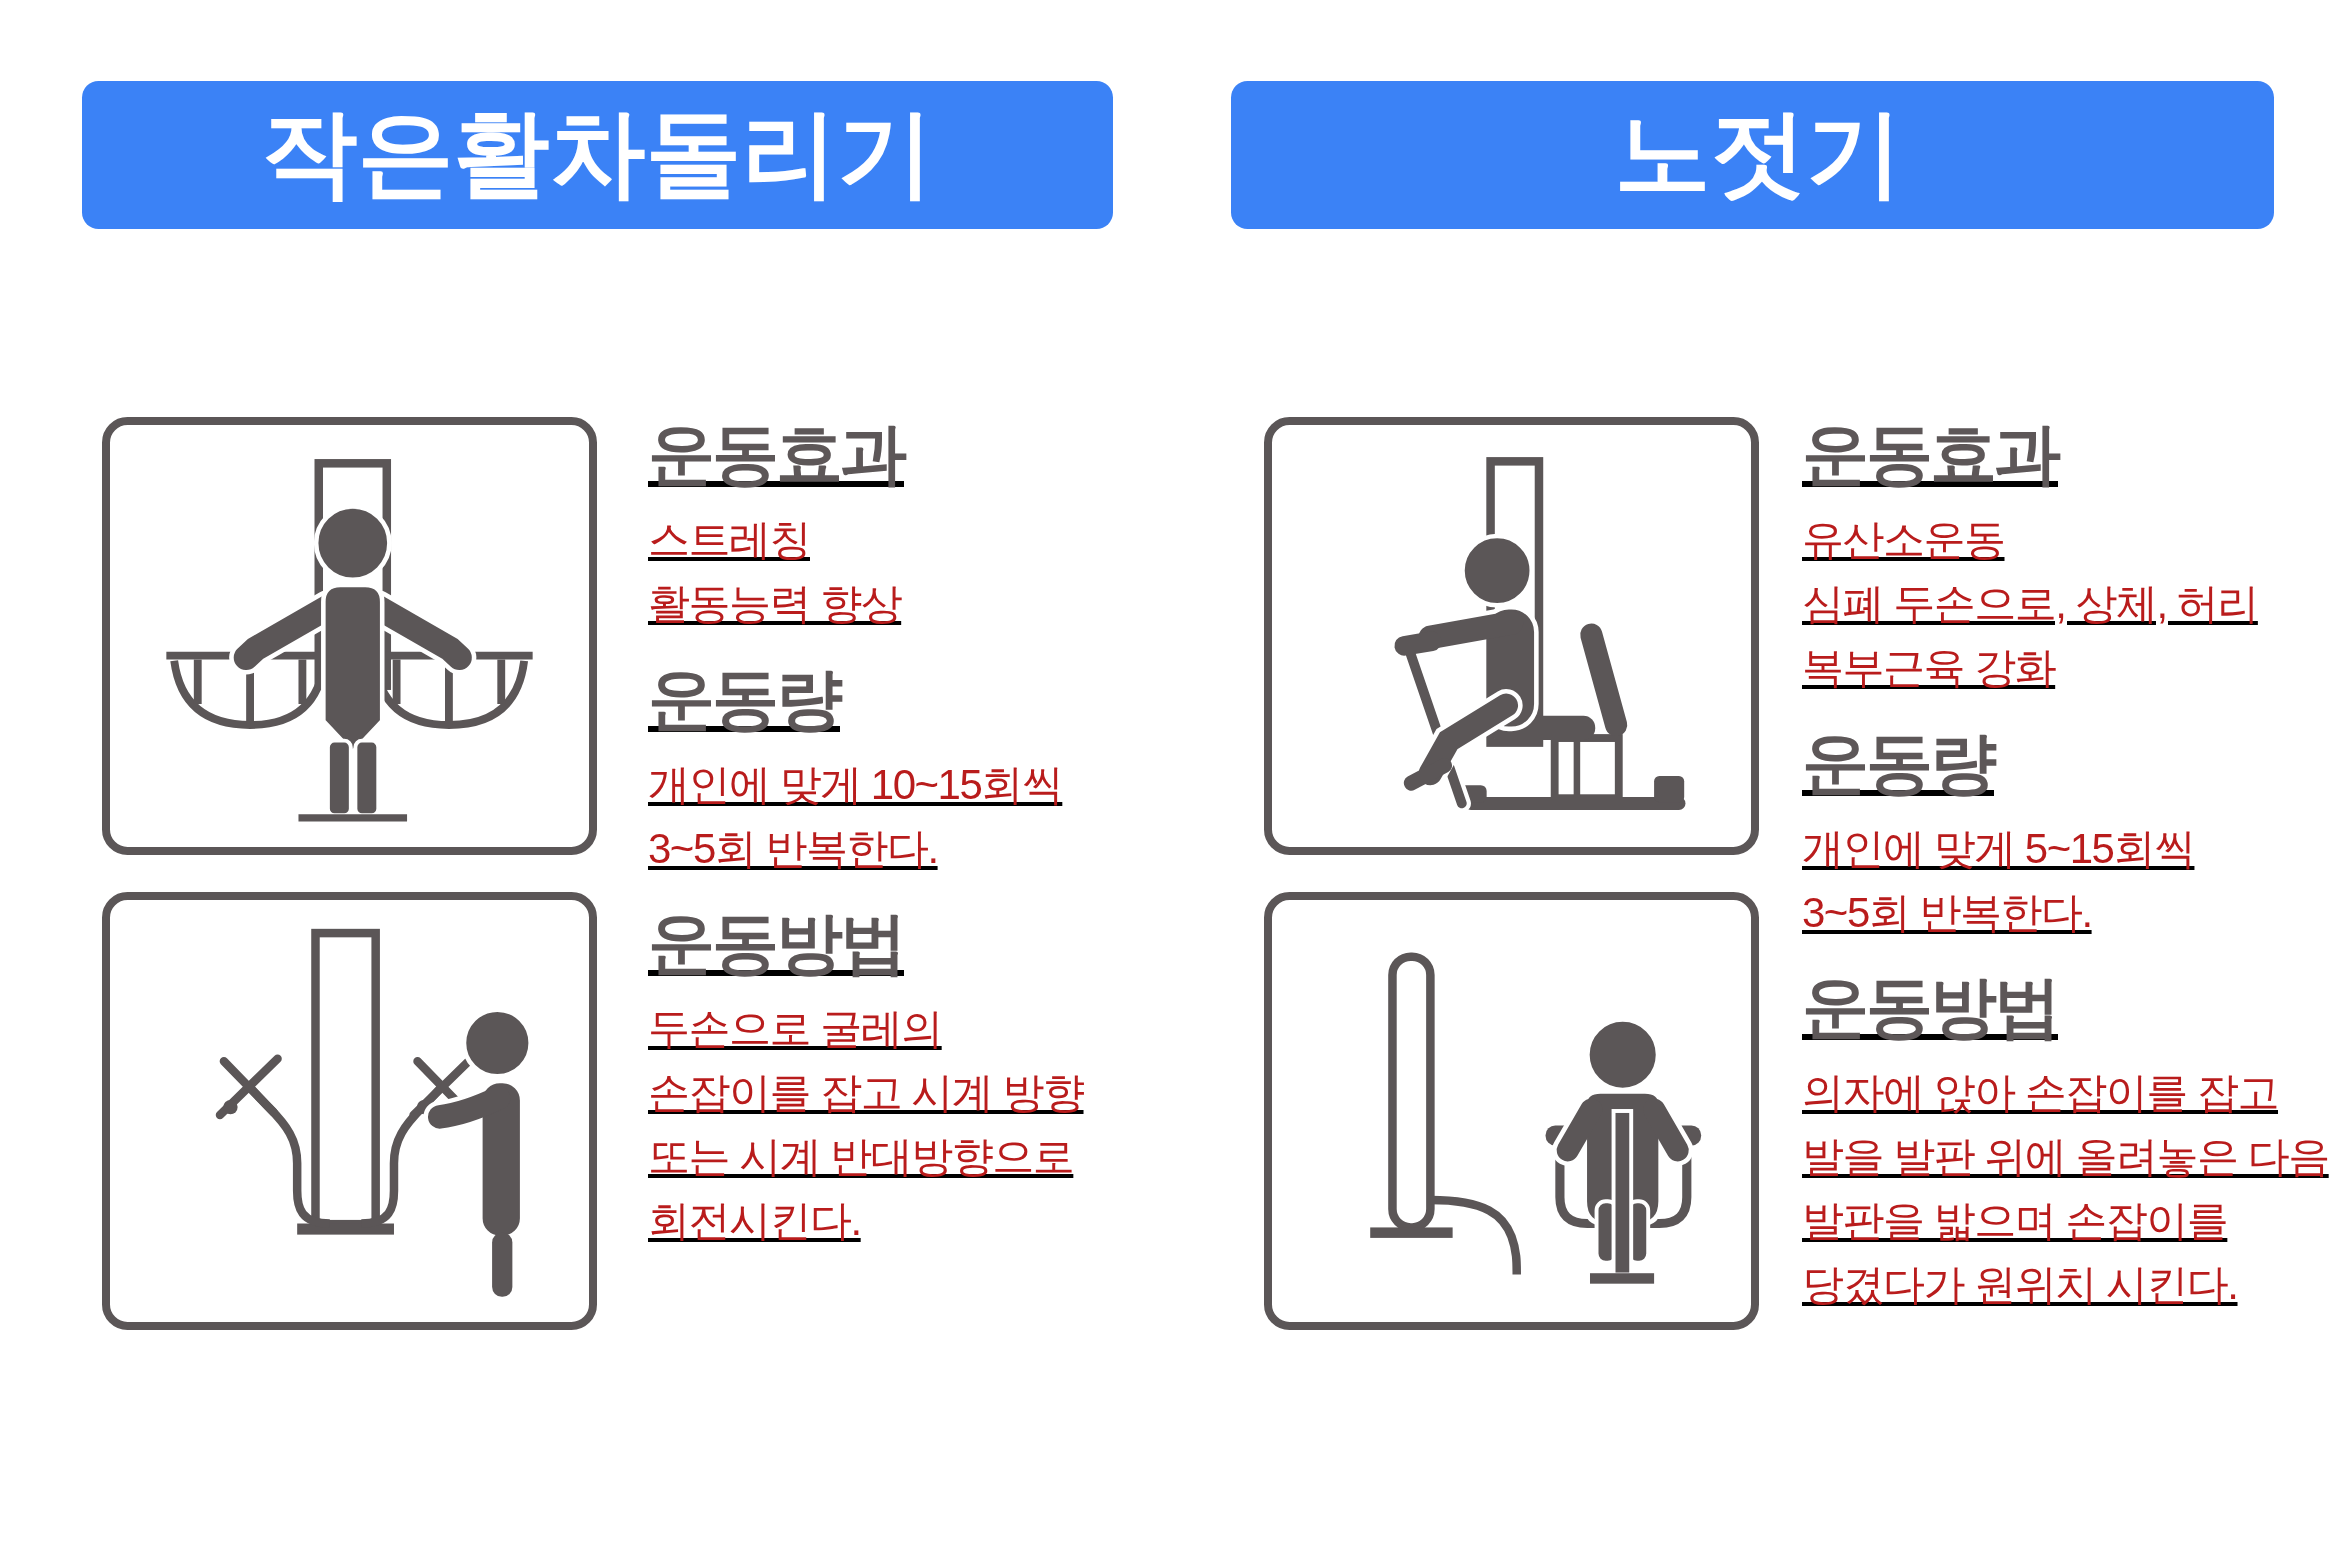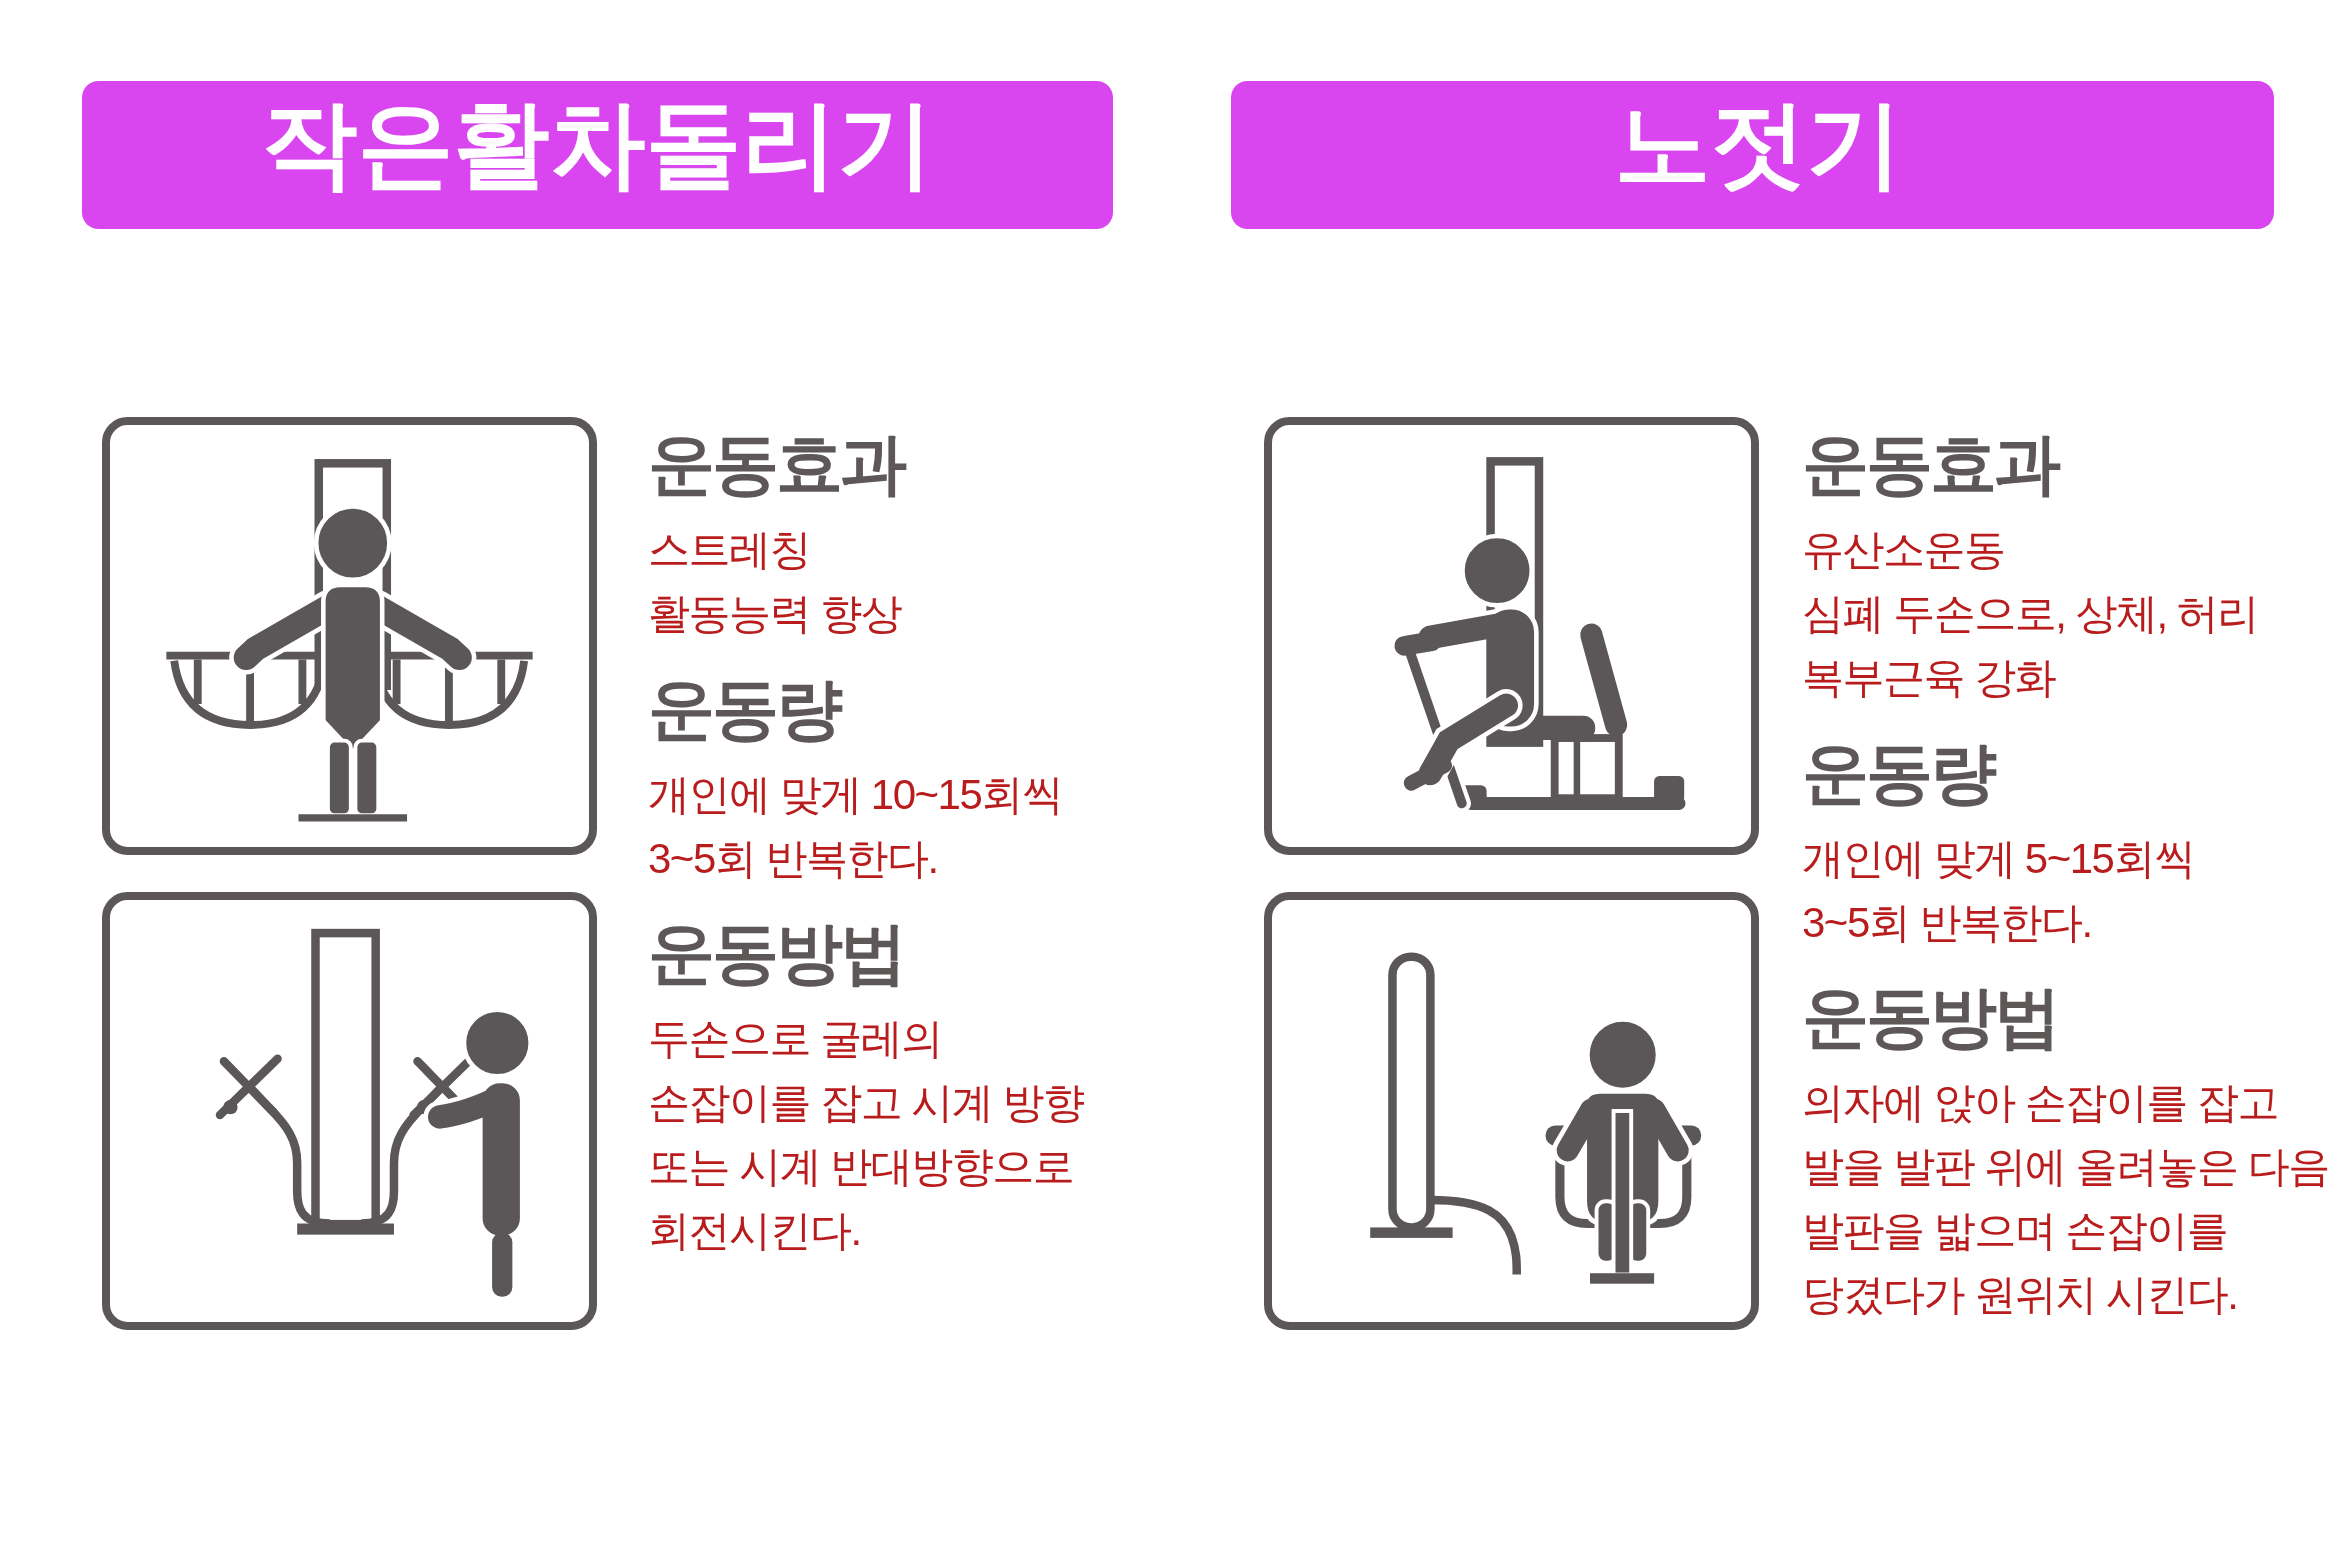--- a/index.html
+++ b/index.html
@@ -11,24 +11,24 @@
     overflow: hidden;
     font-family: "Liberation Sans", "DejaVu Sans", sans-serif;
   }
 
   
   .titlebar {
     position: absolute;
     top: 81px;
     height: 148px;
     width: 1031px;
-    background: #d946ef;
+    background: #3b82f6;
     border-radius: 16.5px;
     display: flex;
-    align-items: flex-start;
+    align-items: center;
     justify-content: center;
   }
   .titlebar.tb-left  { left: 82px; }
   .titlebar.tb-right { left: 1231px; padding-left: 12px; }
   .title-text {
     color: #ffffff;
     font-size: 96px;
     font-weight: bold;
     letter-spacing: 0px;
     white-space: nowrap;
@@ -49,22 +49,23 @@
   }
   .icon-box svg { width: 435px; height: 382px; display: block; }
   .col-left  { left: 102px; }
   .col-right { left: 1264px; }
   .row-top    { top: 417px; }
   .row-bottom { top: 892px; }
 
   
   .text-col {
     position: absolute;
-    top: 421px;
+    top: 411px;
     width: 540px;
+    text-decoration: underline;
   }
   .text-col.tc-left  { left: 648px; }
   .text-col.tc-right { left: 1802px; }
 
   .section + .section { margin-top: 19.5px; }
   .sec-heading {
     font-size: 67px;
     font-weight: bold;
     color: #5d5758;
     line-height: 85px;

